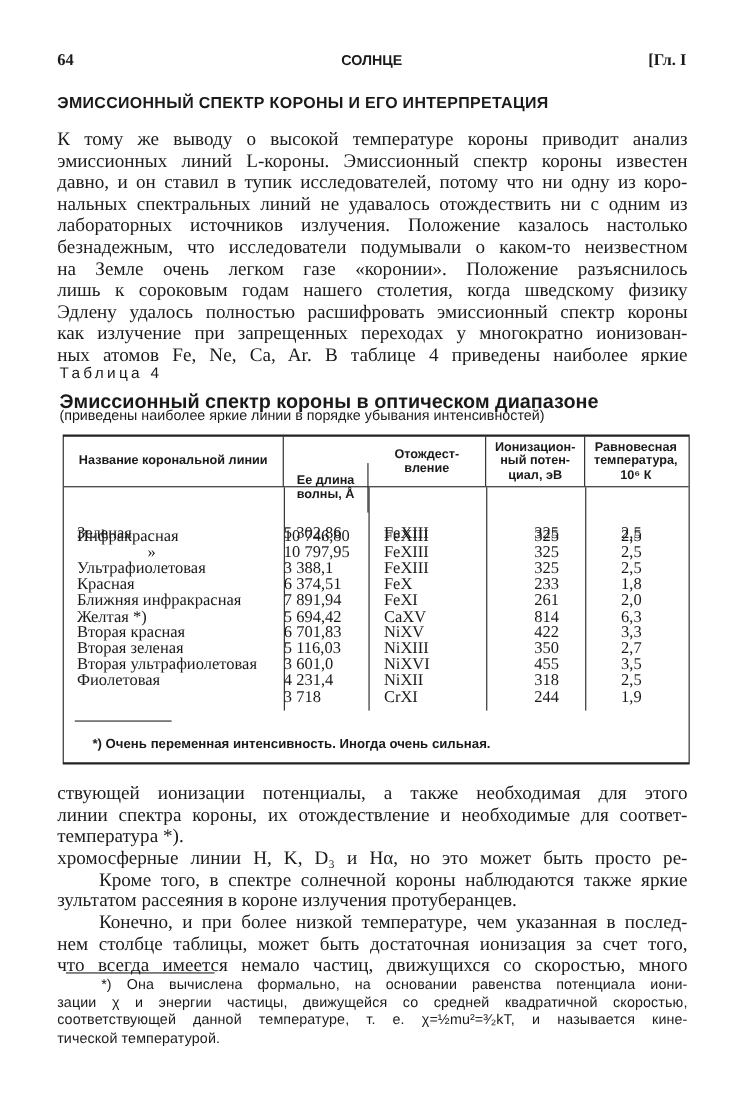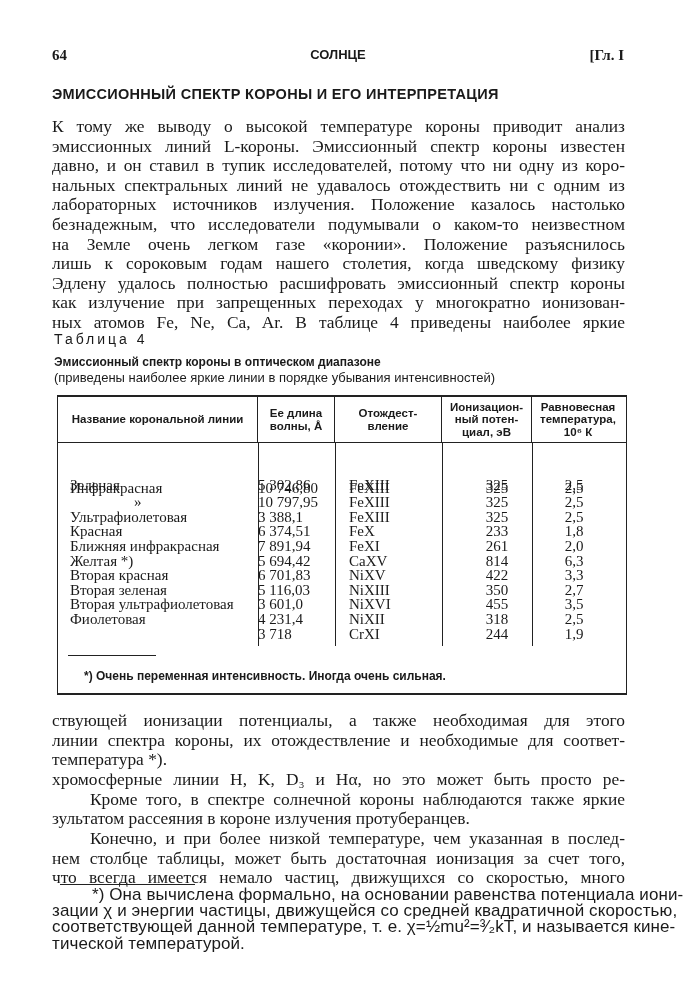--- a/index.html
+++ b/index.html
@@ -8,39 +8,39 @@
   .abs { position:absolute; }
   .runhead { top:47px; left:52px; width:572px; height:20px; font-size:15px; font-weight:bold; }
   .runhead .pg { position:absolute; left:0; top:0; font-family:"Liberation Serif", serif; }
   .runhead .ttl { position:absolute; left:0; right:0; text-align:center; top:0; font-family:"Liberation Sans", sans-serif; font-size:13px; }
   .runhead .ch { position:absolute; right:0; top:0; }
   .sect { top:86px; left:52px; font-family:"Liberation Sans", sans-serif; font-weight:bold; font-size:14.5px; letter-spacing:0.3px; }
   .para { left:52px; width:573px; font-size:17.4px; line-height:19.6px; text-align:justify; }
   .para .ln { display:block; text-align-last:justify; white-space:nowrap; }
   .para .ln.last { text-align-last:left; }
   .tlabel { top:331px; left:54px; font-family:"Liberation Sans", sans-serif; font-size:14px; letter-spacing:3px; }
-  .tcap1 { top:355px; left:54px; font-family:"Liberation Sans", sans-serif; font-weight:bold; font-size:12px; }
+  .tcap1 { top:355px; left:54px; font-family:"Liberation Sans", sans-serif; font-weight:bold; font-size:18px; }
   .tcap2 { top:370px; left:54px; font-family:"Liberation Sans", sans-serif; font-size:13px; }
   .table-box { top:395px; left:57px; width:568px; height:296px; border-top:2px solid #222; border-bottom:2px solid #222; border-left:1.5px solid #222; border-right:1.5px solid #222; }
   .hdr-row { position:absolute; top:0; left:0; right:0; height:45px; border-bottom:1.5px solid #222; }
   .hcell { position:absolute; top:0; height:45px; display:flex; align-items:center; justify-content:center; text-align:center;
            font-family:"Liberation Sans", sans-serif; font-size:11.5px; font-weight:bold; line-height:12.5px; border-right:1.2px solid #222; box-sizing:border-box; }
   .hcell:last-child { border-right:none; }
   .vsep { position:absolute; top:46px; height:203px; border-left:1.2px solid #222; }
   .trow { position:absolute; left:0; right:0; height:14.6px; font-size:15px; line-height:14.6px; }
   .trow span { position:absolute; top:0; white-space:nowrap; }
   .c1 { left:12px; }
   .c2 { left:200px; width:68px; text-align:left; }
   .c3 { left:291px; }
   .c4 { left:395px; width:88px; text-align:center; }
   .c5 { left:473px; width:86px; text-align:center; }
   .tfoot-rule { position:absolute; top:276px; left:12px; width:90px; border-top:1px solid #222; }
   .tfoot { position:absolute; top:272px; left:26px; font-family:"Liberation Sans", sans-serif; font-size:12px; font-weight:bold; }
   .fn-rule { top:884px; left:60px; width:135px; border-top:1.2px solid #222; }
-  .fn { left:52px; width:573px; font-size:17px; line-height:16.2px; font-family:"Liberation Sans", sans-serif; letter-spacing:0.1px; }
+  .fn { left:52px; width:573px; font-size:13px; line-height:16.2px; font-family:"Liberation Sans", sans-serif; letter-spacing:0.1px; }
   .fn .ln { display:block; text-align:justify; text-align-last:justify; white-space:nowrap; }
   .fn .ln.last { text-align-last:left; }
 </style>
 </head>
 <body>
 
 <div class="abs runhead">
   <span class="pg">64</span>
   <span class="ttl">СОЛНЦЕ</span>
   <span class="ch">[Гл. I</span>
@@ -62,21 +62,21 @@
   <span class="ln">ных атомов Fe, Ne, Ca, Ar. В таблице 4 приведены наиболее яркие</span>
 </div>
 
 <div class="abs tlabel">Таблица 4</div>
 <div class="abs tcap1">Эмиссионный спектр короны в оптическом диапазоне</div>
 <div class="abs tcap2">(приведены наиболее яркие линии в порядке убывания интенсивностей)</div>
 
 <div class="abs table-box">
   <div class="hdr-row">
     <div class="hcell" style="left:0;width:200px;">Название корональной линии</div>
-    <div class="hcell" style="left:200px;width:77px;padding:0 8px;">Ее длина волны, Å</div>
+    <div class="hcell" style="left:200px;width:77px;padding:0 8px;margin-top:24px;">Ее длина волны, Å</div>
     <div class="hcell" style="left:277px;width:107px;padding:0 14px;">Отождест-вление</div>
     <div class="hcell" style="left:384px;width:90px;padding:0 8px;">Ионизацион-ный потен-циал, эВ</div>
     <div class="hcell" style="left:474px;width:92px;padding:0 4px;">Равновесная температура, 10⁶ К</div>
   </div>
   <div class="vsep" style="left:200px;"></div>
   <div class="vsep" style="left:277px;"></div>
   <div class="vsep" style="left:384px;"></div>
   <div class="vsep" style="left:474px;"></div>
 
   <div class="trow" style="top:69px;margin-top:12px;">

